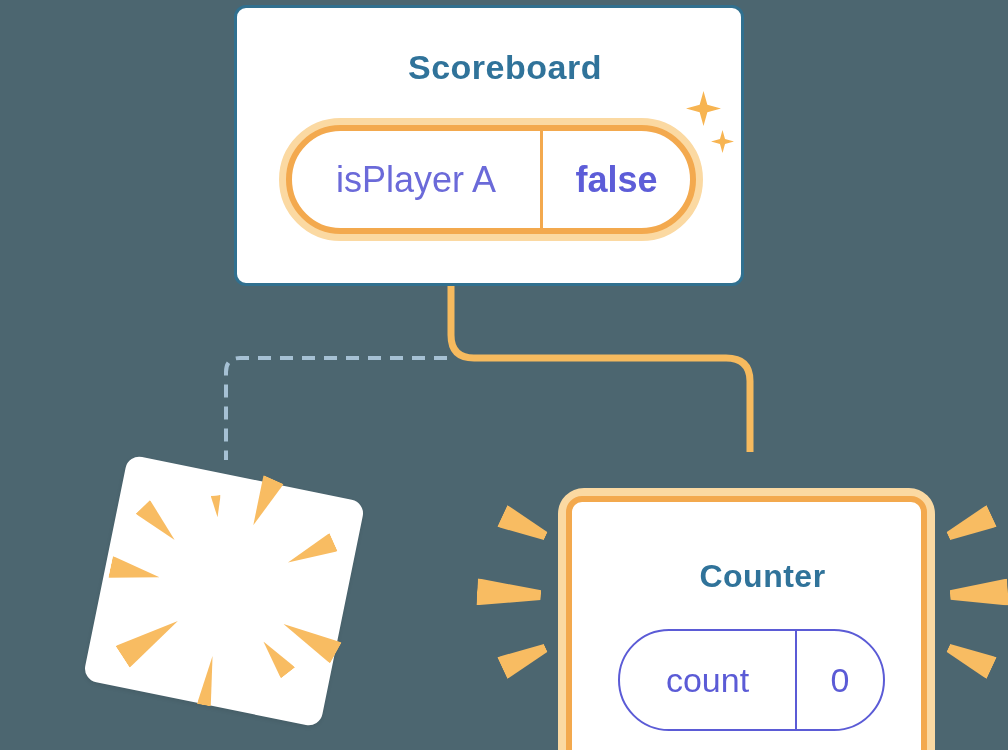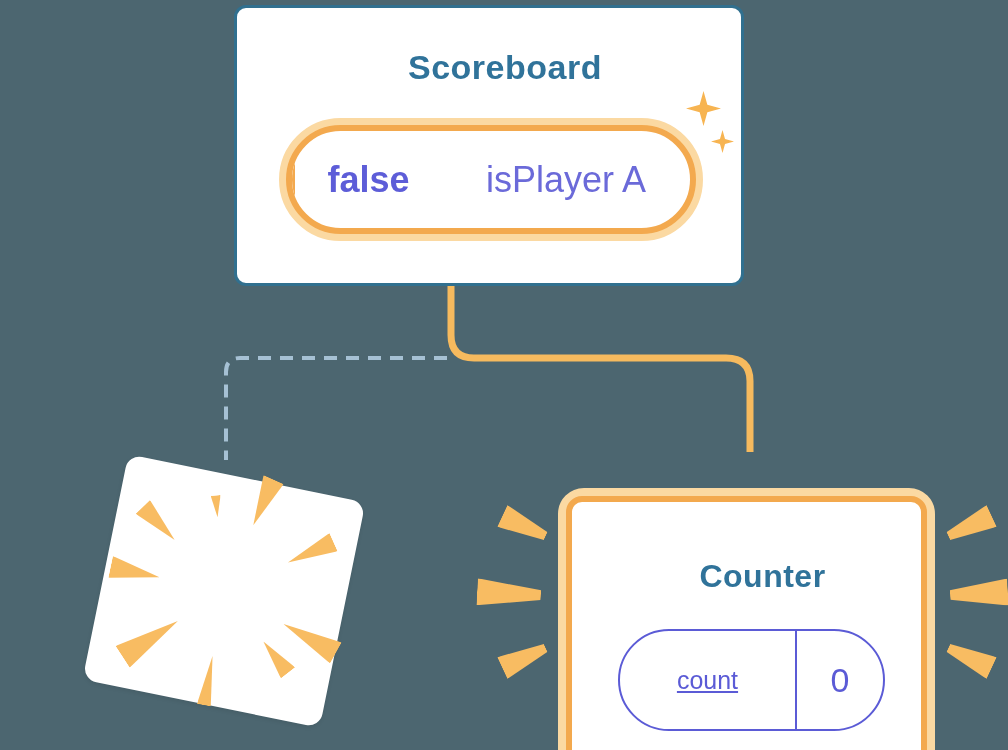--- a/index.html
+++ b/index.html
@@ -71,21 +71,21 @@
   .counter{
     width:100%;height:100%;background:var(--white);
     border:6px solid var(--orange);border-radius:16px;
   }
   .counter .comp-title{font-size:32px;margin-top:56px;}
   .counter-pill{
     position:absolute;left:52px;top:133px;width:267px;height:102px;
     border:2px solid var(--pill_border);border-radius:999px;
     background:var(--white);display:flex;align-items:stretch;overflow:hidden;
   }
-  .counter-pill .pill-key{font-size:25px;color:var(--pill_border);font-weight:normal;text-decoration:underline;}
+  .counter-pill .pill-key{font-size:34px;color:var(--pill_border);font-weight:normal;}
   .counter-pill .pill-val{width:88px;font-size:34px;color:var(--pill_border);
     font-weight:normal;border-left:2px solid var(--pill_border);}
 
   
   .eburst{position:absolute;background:var(--ray);}
   .taper-r{clip-path:polygon(0 0,100% 32%,100% 68%,0 100%);}
   .taper-l{clip-path:polygon(0 32%,100% 0,100% 100%,0 68%);}
 </style>
 </head>
 <body>
@@ -109,22 +109,22 @@
     <div class="ray" style="width:66px;height:26px;margin-top:-13px;transform:rotate(147deg) translateX(55px);"></div>
     <div class="ray" style="width:50px;height:14px;margin-top:-7px;transform:rotate(100deg) translateX(66px);"></div>
     <div class="ray" style="width:40px;height:18px;margin-top:-9px;transform:rotate(52deg) translateX(64px);"></div>
     <div class="ray" style="width:60px;height:24px;margin-top:-12px;transform:rotate(29deg) translateX(68px);"></div>
   </div>
 
   <div class="scoreboard">
     <div class="comp-title">Scoreboard</div>
     <div class="state-pill-glow">
       <div class="state-pill-ring">
+        <div class="pill-cell pill-key">isPlayer A</div>
         <div class="pill-cell pill-val">false</div>
-        <div class="pill-cell pill-key">isPlayer A</div>
       </div>
     </div>
   </div>
 
   <div class="sparkle sparkle-lg"></div>
   <div class="sparkle sparkle-sm"></div>
 
   <div class="counter-glow">
     <div class="counter">
       <div class="comp-title">Counter</div>

